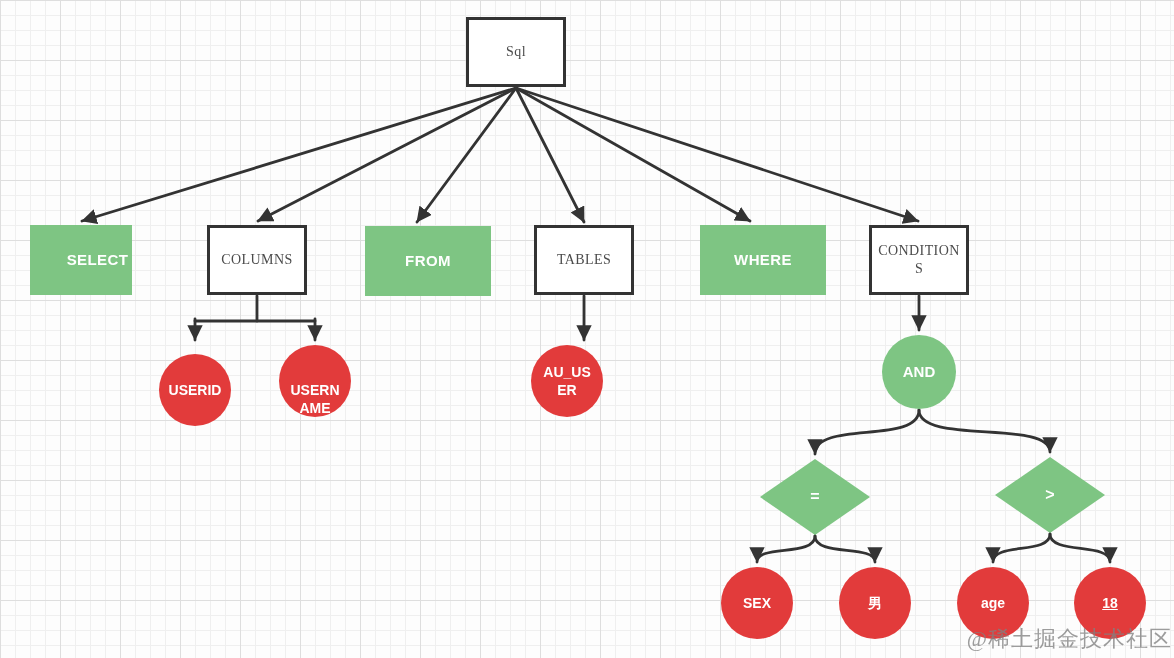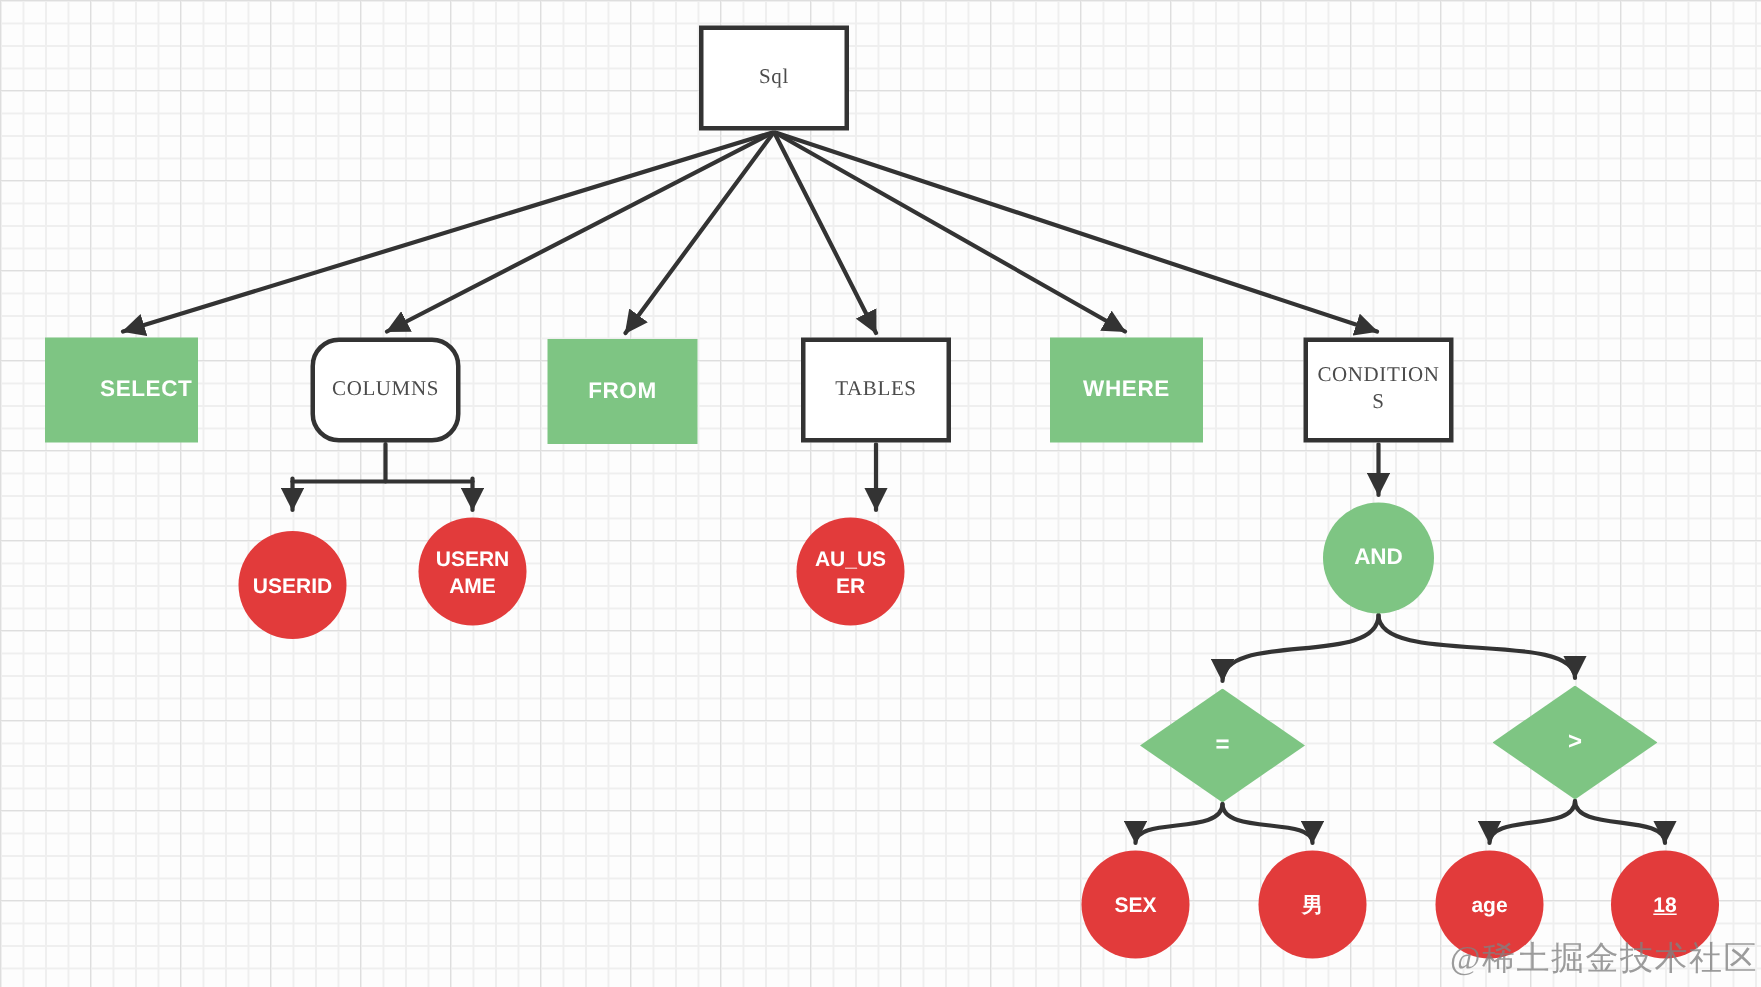--- a/index.html
+++ b/index.html
@@ -75,41 +75,41 @@
     <path d="M1050,534 C1050,555 1110,542 1110,562" marker-end="url(#arrow)"></path>
   </svg>
 
   <div class="node rect outline" style="left:466px;top:17px;">
     <span class="lbl">Sql</span>
   </div>
 
   <div class="node rect greenbox" style="left:30px;top:225px;width:102px;padding-left:33px;">
     <span class="lbl">SELECT</span>
   </div>
-  <div class="node rect outline" style="left:207px;top:225px;border-radius:19px;">
+  <div class="node rect outline" style="left:207px;top:225px;">
     <span class="lbl">COLUMNS</span>
   </div>
-  <div class="node rect greenbox" style="left:365px;top:226px;width:100px;align-items:center;">
+  <div class="node rect greenbox" style="left:365px;top:226px;width:126px;align-items:center;">
     <span class="lbl">FROM</span>
   </div>
   <div class="node rect outline" style="left:534px;top:225px;">
     <span class="lbl">TABLES</span>
   </div>
-  <div class="node rect greenbox" style="left:700px;top:225px;width:102px;">
+  <div class="node rect greenbox" style="left:700px;top:225px;width:126px;">
     <span class="lbl">WHERE</span>
   </div>
   <div class="node rect outline" style="left:869px;top:225px;">
     <span class="lbl">CONDITION
 S</span>
   </div>
 
   <div class="node circle redfill" style="left:159px;top:325px;margin-top:29px;">
     <span class="lbl">USERID</span>
   </div>
-  <div class="node circle redfill" style="left:279px;top:345px;">
+  <div class="node circle redfill" style="left:279px;top:345px;align-items:flex-end;">
     <span class="lbl">USERN
 AME</span>
   </div>
   <div class="node circle redfill" style="left:531px;top:345px;">
     <span class="lbl">AU_US
 ER</span>
   </div>
 
   <div class="node circle greenfill and" style="left:882px;top:335px;">
     <span class="lbl">AND</span>

